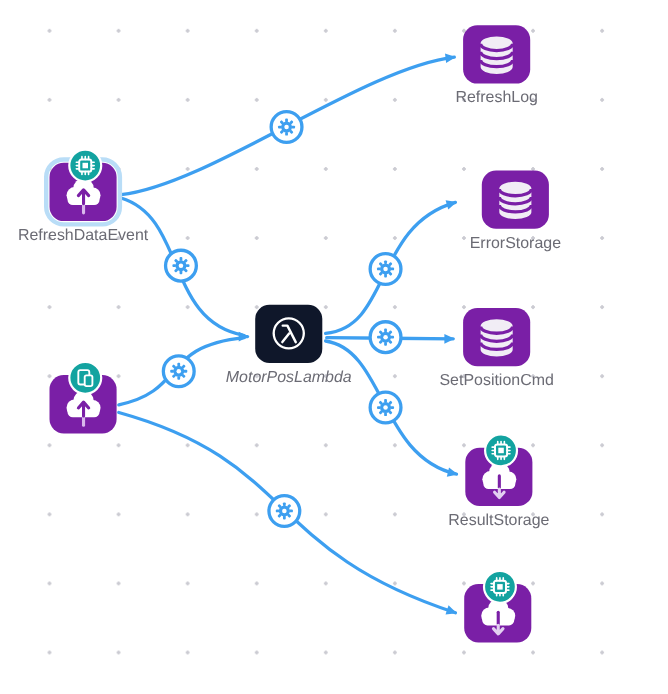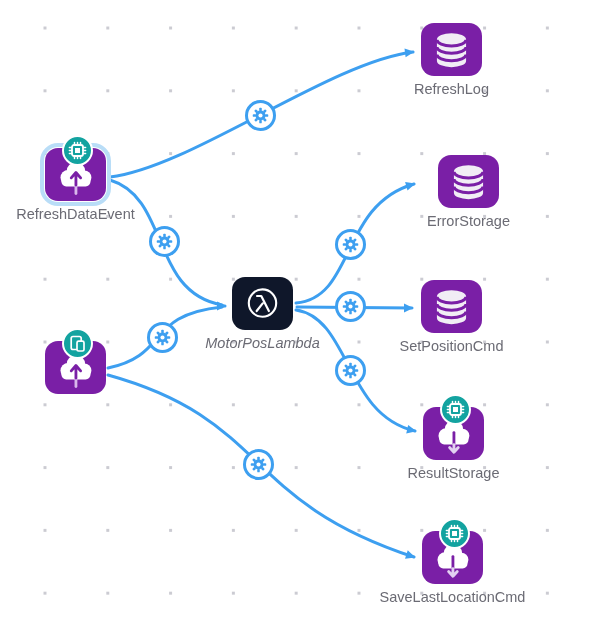--- a/index.html
+++ b/index.html
@@ -228,14 +228,13 @@
 
 <div class="node purple" style="left:422px;top:531px">
   <svg class="icon" viewBox="0 0 60 60">
       <use href="#sym-cloud-down"></use>
     </svg>
   <div class="badge">
     <svg viewBox="0 0 27 27">
         <use href="#sym-chip"></use>
       </svg>
   </div>
-  <div class="label">SaveLastLocationCmd</div>
 </div>
 
 </body></html>

